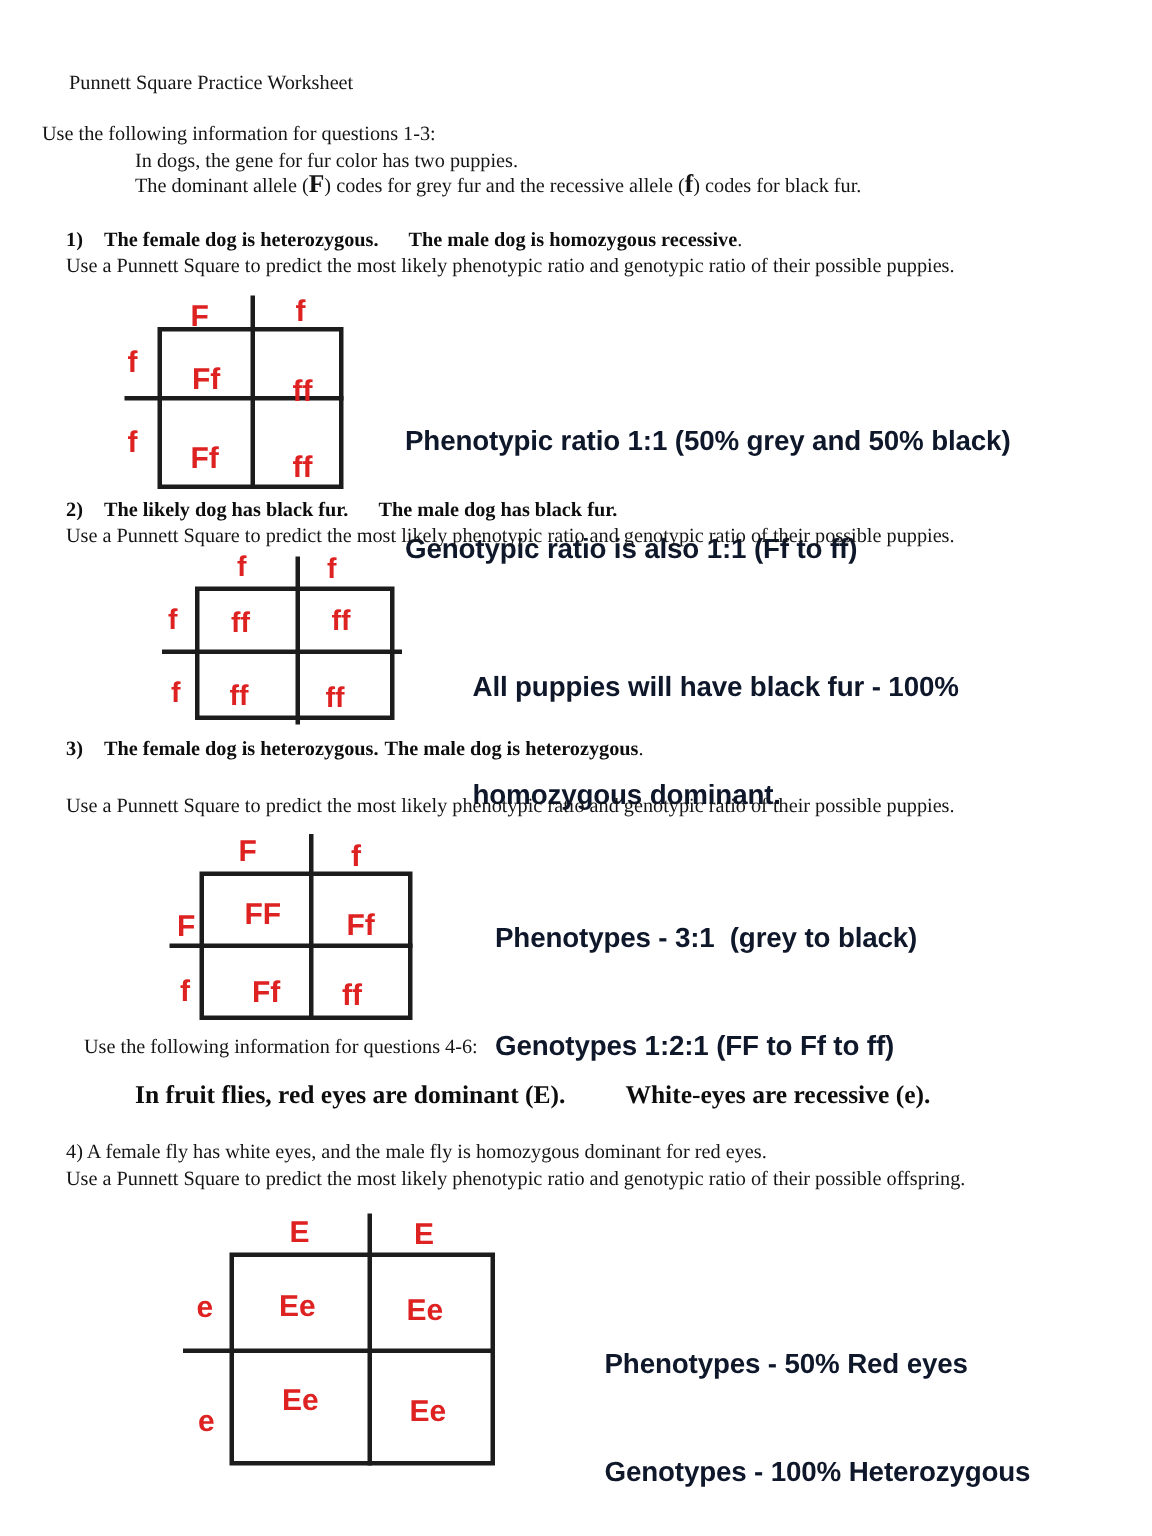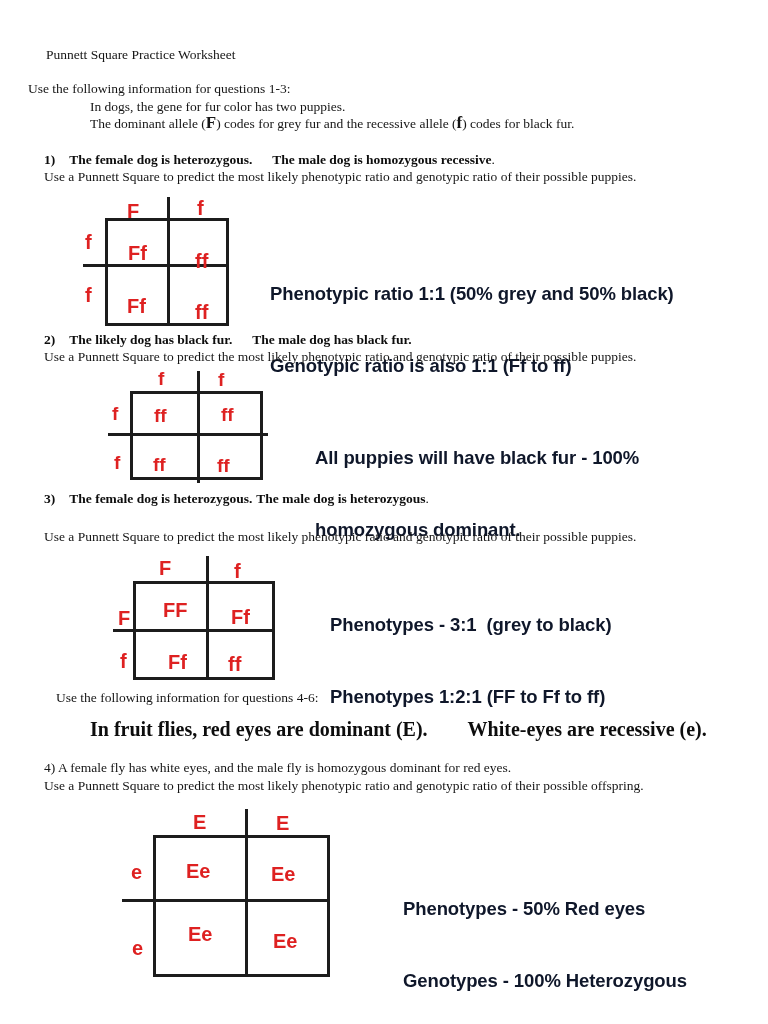--- a/index.html
+++ b/index.html
@@ -7,21 +7,21 @@
     width:768px;height:1024px;background:#ffffff;position:relative;overflow:hidden;
     font-family:"Liberation Serif", serif;
   }
   .page{position:absolute;inset:0;background:#ffffff;}
   .line{
     position:absolute;font-size:13.5px;line-height:17px;color:#151515;
     white-space:pre;font-family:"Liberation Serif", serif;text-align:right;
   }
   .b{font-weight:bold;color:#0d0d0d;}
   .allele{font-weight:bold;font-size:17px;line-height:1;}
-  .big46{font-size:20px;}
+  .big46{font-size:17px;}
   .gap-num{display:inline-block;width:14px;}
   .gap-lg{display:inline-block;width:20px;}
   .gap-sm{display:inline-block;width:4px;}
   .gap-xl{display:inline-block;width:40px;}
   .box{position:absolute;box-sizing:border-box;border:3px solid #1c1c1c;background:transparent;}
   .vl{position:absolute;width:3px;background:#1c1c1c;}
   .hl{position:absolute;height:3px;background:#1c1c1c;}
   .rl{
     position:absolute;font-family:"Liberation Sans", sans-serif;font-weight:700;
     color:#de2121;font-size:20px;line-height:1;letter-spacing:0;
@@ -93,21 +93,21 @@
   <span class="rl" style="left:234px;top:561px;">f</span>
   <span class="rl" style="left:118px;top:608px;">F</span>
   <span class="rl" style="left:120px;top:651px;">f</span>
   <span class="rl" style="left:163px;top:600px;">FF</span>
   <span class="rl" style="left:231px;top:607px;">Ff</span>
   <span class="rl" style="left:168px;top:652px;">Ff</span>
   <span class="rl" style="left:228px;top:654px;">ff</span>
 
   <div class="ann" style="left:330px;top:565px;">
     <div>Phenotypes - 3:1  (grey to black)</div>
-    <div>Phenotypes 1:2:1 (FF to Ff to ff)</div>
+    <div>Genotypes 1:2:1 (FF to Ff to ff)</div>
   </div>
 
   <div class="line" style="left:44px;top:689px;margin-left:12px;">Use the following information for questions 4-6:</div>
   <div class="line big46" style="left:90px;top:721px;"><span class="b">In fruit flies, red eyes are dominant (E).</span><span class="gap-xl"></span><span class="b">White-eyes are recessive (e).</span></div>
 
   <div class="line" style="left:44px;top:759px;">4) A female fly has white eyes, and the male fly is homozygous dominant for red eyes.</div>
   <div class="line" style="left:44px;top:777px;">Use a Punnett Square to predict the most likely phenotypic ratio and genotypic ratio of their possible offspring.</div>
 
   <div class="box" style="left:153px;top:835px;width:177px;height:142px;"></div>
   <div class="vl" style="left:245px;top:809px;height:168px;"></div>

